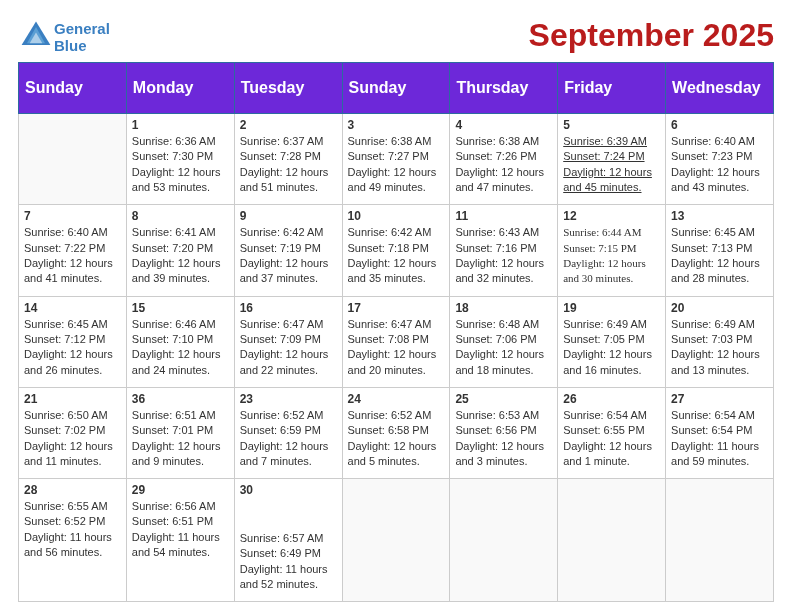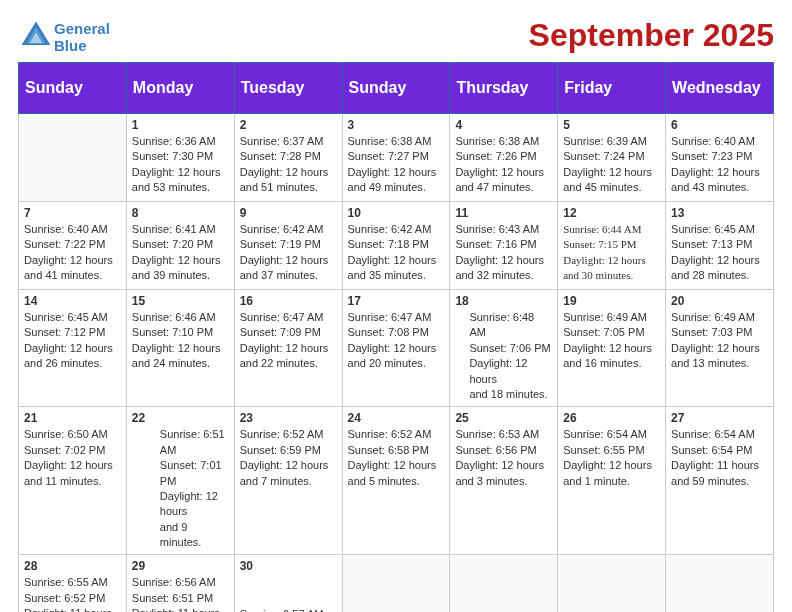--- a/index.html
+++ b/index.html
@@ -151,21 +151,21 @@
           </td>
           <td>
             <span class="day-num">4</span>
             <div class="cell-info" style="white-space: pre-line;">Sunrise: 6:38 AM
 Sunset: 7:26 PM
 Daylight: 12 hours
 and 47 minutes.</div>
           </td>
           <td>
             <span class="day-num">5</span>
-            <div class="cell-info" style="white-space: pre-line;">Sunrise: 6:39 AM
+            <div class="cell-info" style="white-space: pre-line; text-decoration: underline;">Sunrise: 6:39 AM
 Sunset: 7:24 PM
 Daylight: 12 hours
 and 45 minutes.</div>
           </td>
           <td>
             <span class="day-num">6</span>
             <div class="cell-info" style="white-space: pre-line;">Sunrise: 6:40 AM
 Sunset: 7:23 PM
 Daylight: 12 hours
 and 43 minutes.</div>
@@ -246,21 +246,21 @@
           </td>
           <td>
             <span class="day-num">17</span>
             <div class="cell-info" style="white-space: pre-line;">Sunrise: 6:47 AM
 Sunset: 7:08 PM
 Daylight: 12 hours
 and 20 minutes.</div>
           </td>
           <td>
             <span class="day-num">18</span>
-            <div class="cell-info" style="white-space: pre-line; margin-left: 14px;">Sunrise: 6:48 AM
+            <div class="cell-info" style="white-space: pre-line;">Sunrise: 6:48 AM
 Sunset: 7:06 PM
 Daylight: 12 hours
 and 18 minutes.</div>
           </td>
           <td>
             <span class="day-num">19</span>
             <div class="cell-info" style="white-space: pre-line;">Sunrise: 6:49 AM
 Sunset: 7:05 PM
 Daylight: 12 hours
 and 16 minutes.</div>
@@ -275,22 +275,22 @@
         </tr>
         <tr>
           <td>
             <span class="day-num">21</span>
             <div class="cell-info" style="white-space: pre-line;">Sunrise: 6:50 AM
 Sunset: 7:02 PM
 Daylight: 12 hours
 and 11 minutes.</div>
           </td>
           <td>
-            <span class="day-num">22</span>
-            <div class="cell-info" style="white-space: pre-line; margin-left: 28px;">Sunrise: 6:51 AM
+            <span class="day-num">36</span>
+            <div class="cell-info" style="white-space: pre-line;">Sunrise: 6:51 AM
 Sunset: 7:01 PM
 Daylight: 12 hours
 and 9 minutes.</div>
           </td>
           <td>
             <span class="day-num">23</span>
             <div class="cell-info" style="white-space: pre-line;">Sunrise: 6:52 AM
 Sunset: 6:59 PM
 Daylight: 12 hours
 and 7 minutes.</div>

